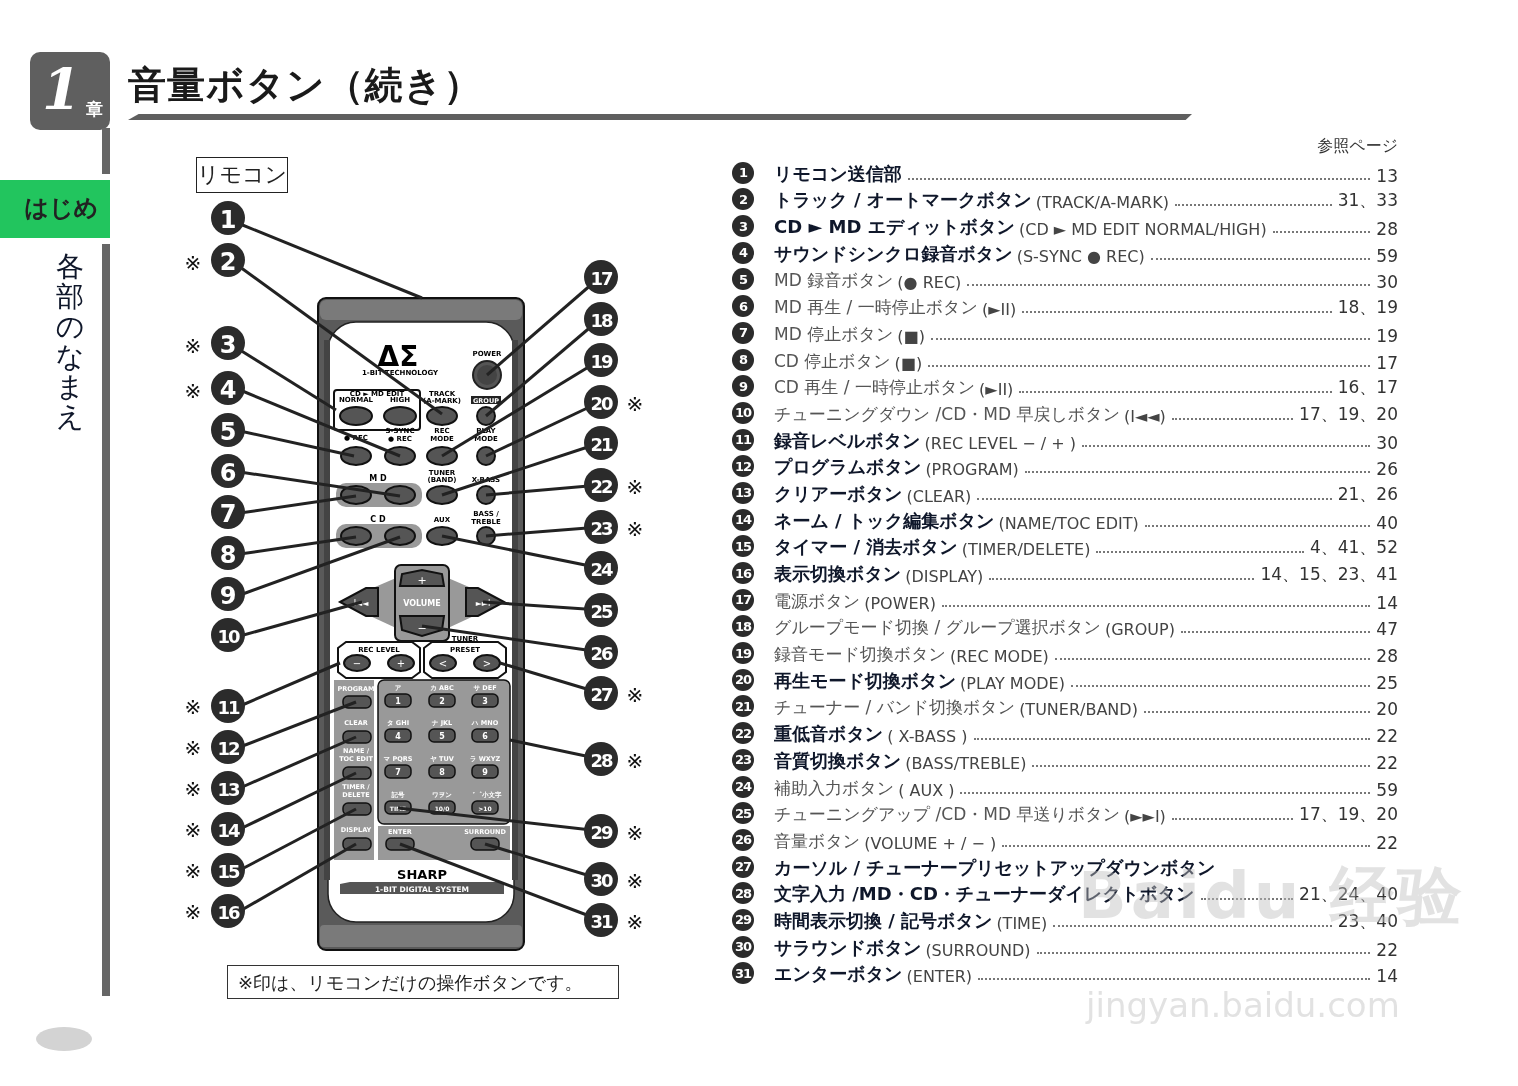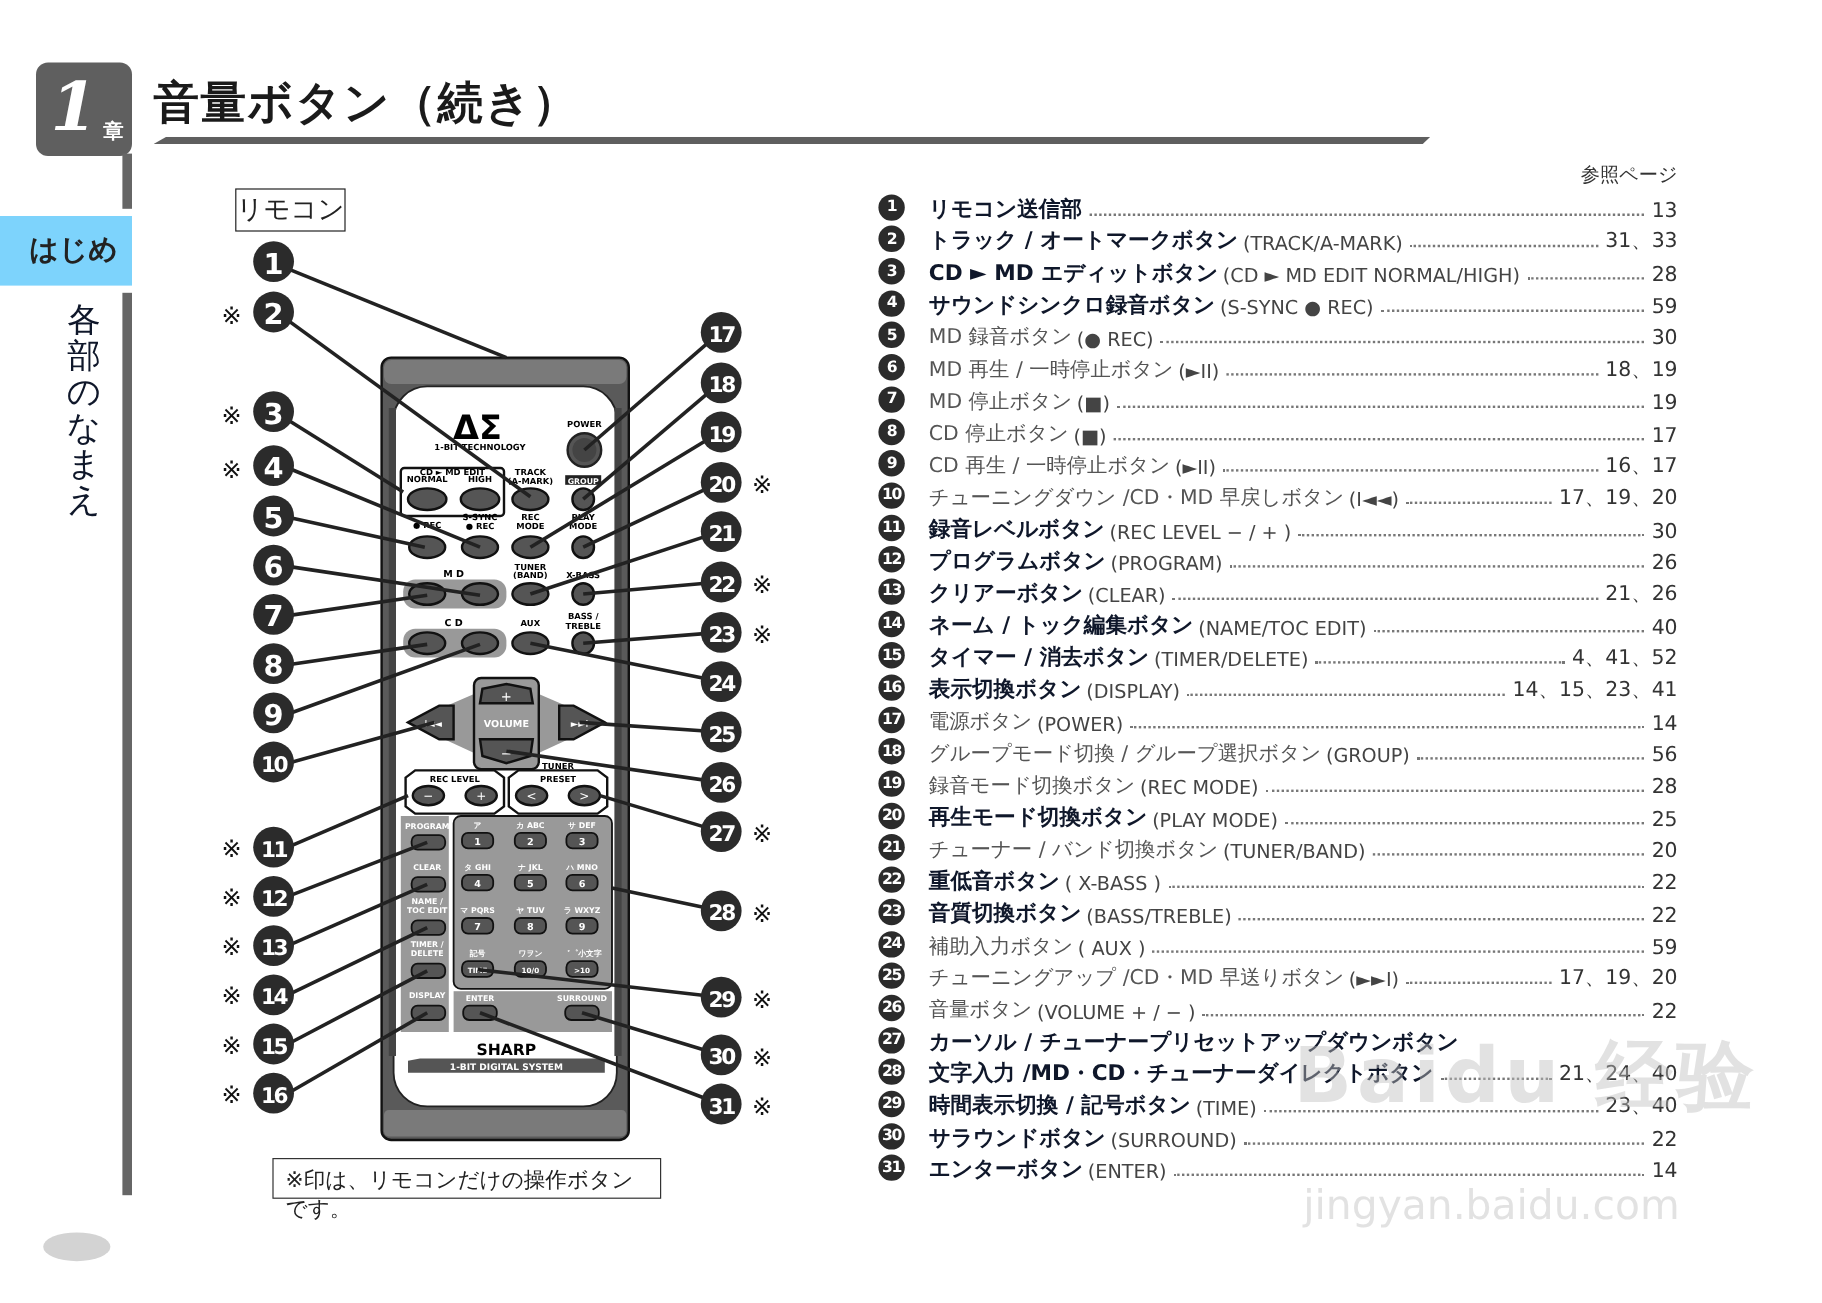--- a/index.html
+++ b/index.html
@@ -4,34 +4,34 @@
 <style>
   * { box-sizing: border-box; margin: 0; padding: 0; }
   html, body { width: 1518px; height: 1086px; background: #ffffff; overflow: hidden; }
   body { position: relative; font-family: "DejaVu Sans", "Liberation Sans", sans-serif; color: #1e1e1e; }
 
   
   .chapter-badge { position: absolute; left: 30px; top: 52px; width: 80px; height: 78px; background: #5f5f5f; border-radius: 10px; color: #fff; }
   .chapter-num { position: absolute; left: 12px; top: 2px; font-family: "DejaVu Serif", "Liberation Serif", serif; font-style: italic; font-weight: bold; font-size: 56px; line-height: 70px; }
   .chapter-kanji { position: absolute; left: 56px; top: 46px; font-size: 17px; font-weight: bold; }
   .side-bar-top { position: absolute; left: 102px; top: 128px; width: 8px; height: 46px; background: #666; }
-  .side-tab { position: absolute; left: 0; top: 180px; width: 110px; height: 58px; background: #7dd3fc; }
+  .side-tab { position: absolute; left: 0; top: 180px; width: 110px; height: 58px; background: #22c55e; }
   .side-tab-label { position: absolute; right: 12px; top: 12px; font-size: 24px; font-weight: bold; color: #222; }
   .side-bar-bottom { position: absolute; left: 102px; top: 244px; width: 8px; height: 752px; background: #666; }
   .side-vertical { position: absolute; left: 52px; top: 252px; width: 36px; font-size: 28px; line-height: 30px; text-align: center; color: #0f172a; }
   .page-oval { position: absolute; left: 36px; top: 1027px; width: 56px; height: 24px; border-radius: 50%; background: #d3d3d3; }
 
   
   .page-title { position: absolute; left: 128px; top: 60px; font-size: 38px; font-weight: bold; letter-spacing: 1px; color: #1a1a1a; }
   .title-rule { position: absolute; left: 128px; top: 114px; width: 1064px; height: 6px; background: #5f5f5f; clip-path: polygon(1% 0, 100% 0, 99.4% 100%, 0 100%); }
 
   
   .remote-label { position: absolute; left: 196px; top: 157px; border: 1.5px solid #222; padding: 2px 0; font-size: 22px; color: #222; }
   .remote-svg { position: absolute; left: 0; top: 0; }
-  .footnote-box { position: absolute; left: 227px; top: 965px; width: 324px; height: 34px; border: 1.5px solid #333; font-size: 18px; padding: 5px 10px; color: #222; }
+  .footnote-box { position: absolute; left: 227px; top: 965px; width: 392px; height: 34px; border: 1.5px solid #333; font-size: 18px; padding: 5px 10px; color: #222; }
 
   
   .ref-header { position: absolute; right: 120px; top: 136px; font-size: 16px; color: #333; }
   .parts-list { position: absolute; left: 732px; top: 159px; width: 666px; }
   .part-row { display: flex; align-items: flex-end; height: 26.7px; position: relative; white-space: nowrap; }
   .part-num { flex: 0 0 22px; height: 22px; width: 22px; border-radius: 50%; background: #2b2b2b; color: #fff; font-size: 13px; font-weight: bold; display: flex; align-items: center; justify-content: center; margin-right: 20px; margin-bottom: 2px; letter-spacing: -1px; }
   .part-name { font-size: 18px; color: #0f172a; }
   .part-name.bold { font-weight: bold; }
   .part-name.light { color: #555; font-size: 17px; }
   .part-code { font-size: 16px; color: #444; margin-left: 4px; }
@@ -525,21 +525,21 @@
       <span class="part-name light">電源ボタン</span>
       <span class="part-code">(POWER)</span>
       <span class="part-dots"></span>
       <span class="part-pages">14</span>
     </div>
     <div class="part-row">
       <span class="part-num">18</span>
       <span class="part-name light">グループモード切換 / グループ選択ボタン</span>
       <span class="part-code">(GROUP)</span>
       <span class="part-dots"></span>
-      <span class="part-pages">56</span>
+      <span class="part-pages">47</span>
     </div>
     <div class="part-row">
       <span class="part-num">19</span>
       <span class="part-name light">録音モード切換ボタン</span>
       <span class="part-code">(REC MODE)</span>
       <span class="part-dots"></span>
       <span class="part-pages">28</span>
     </div>
     <div class="part-row">
       <span class="part-num">20</span>

